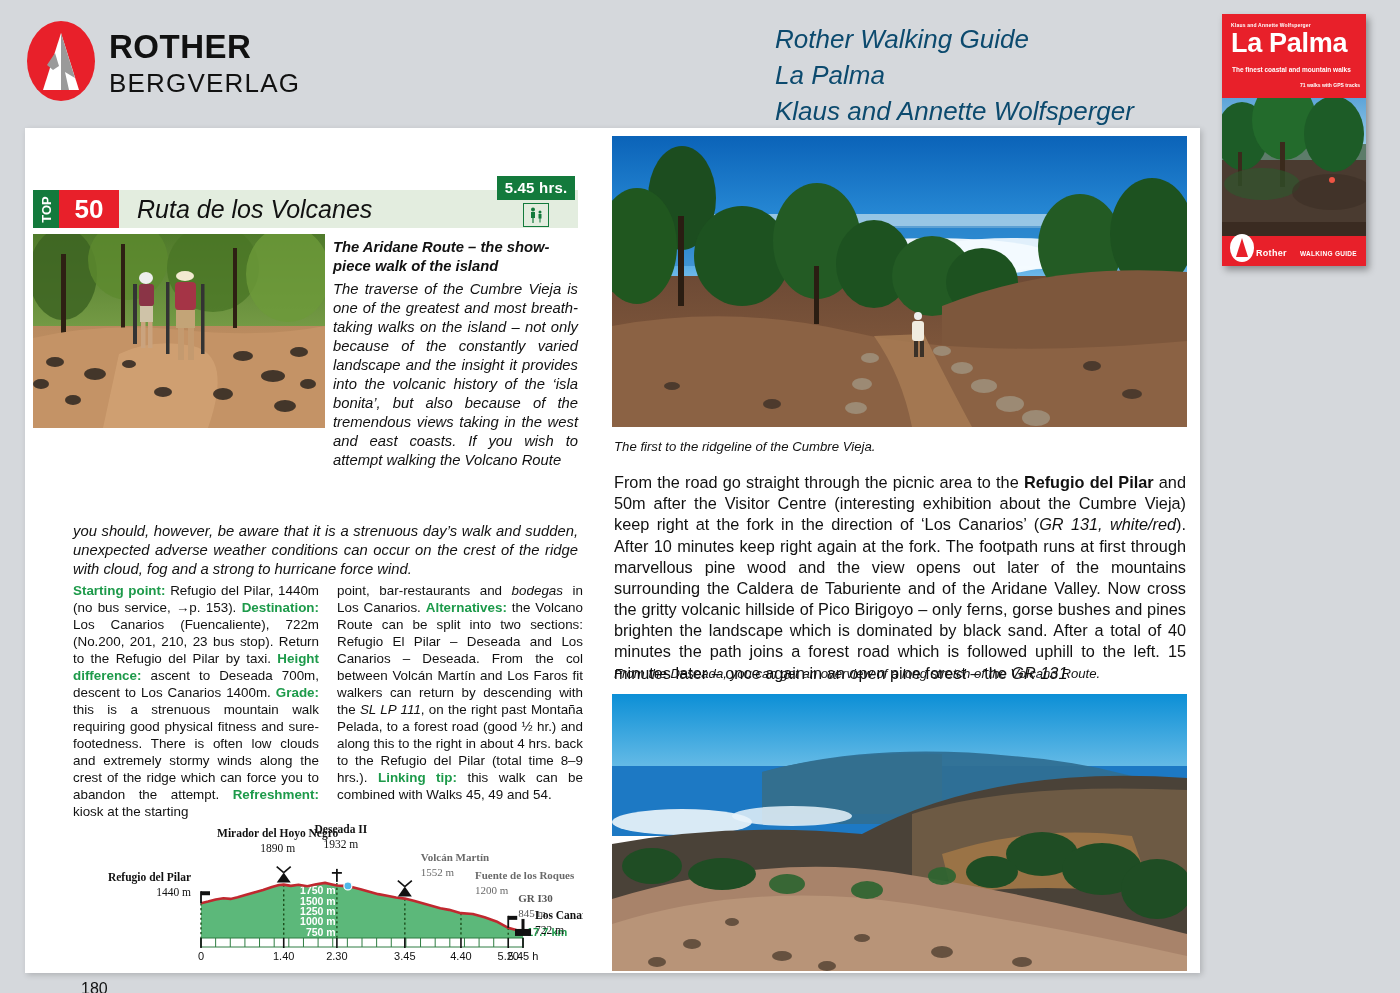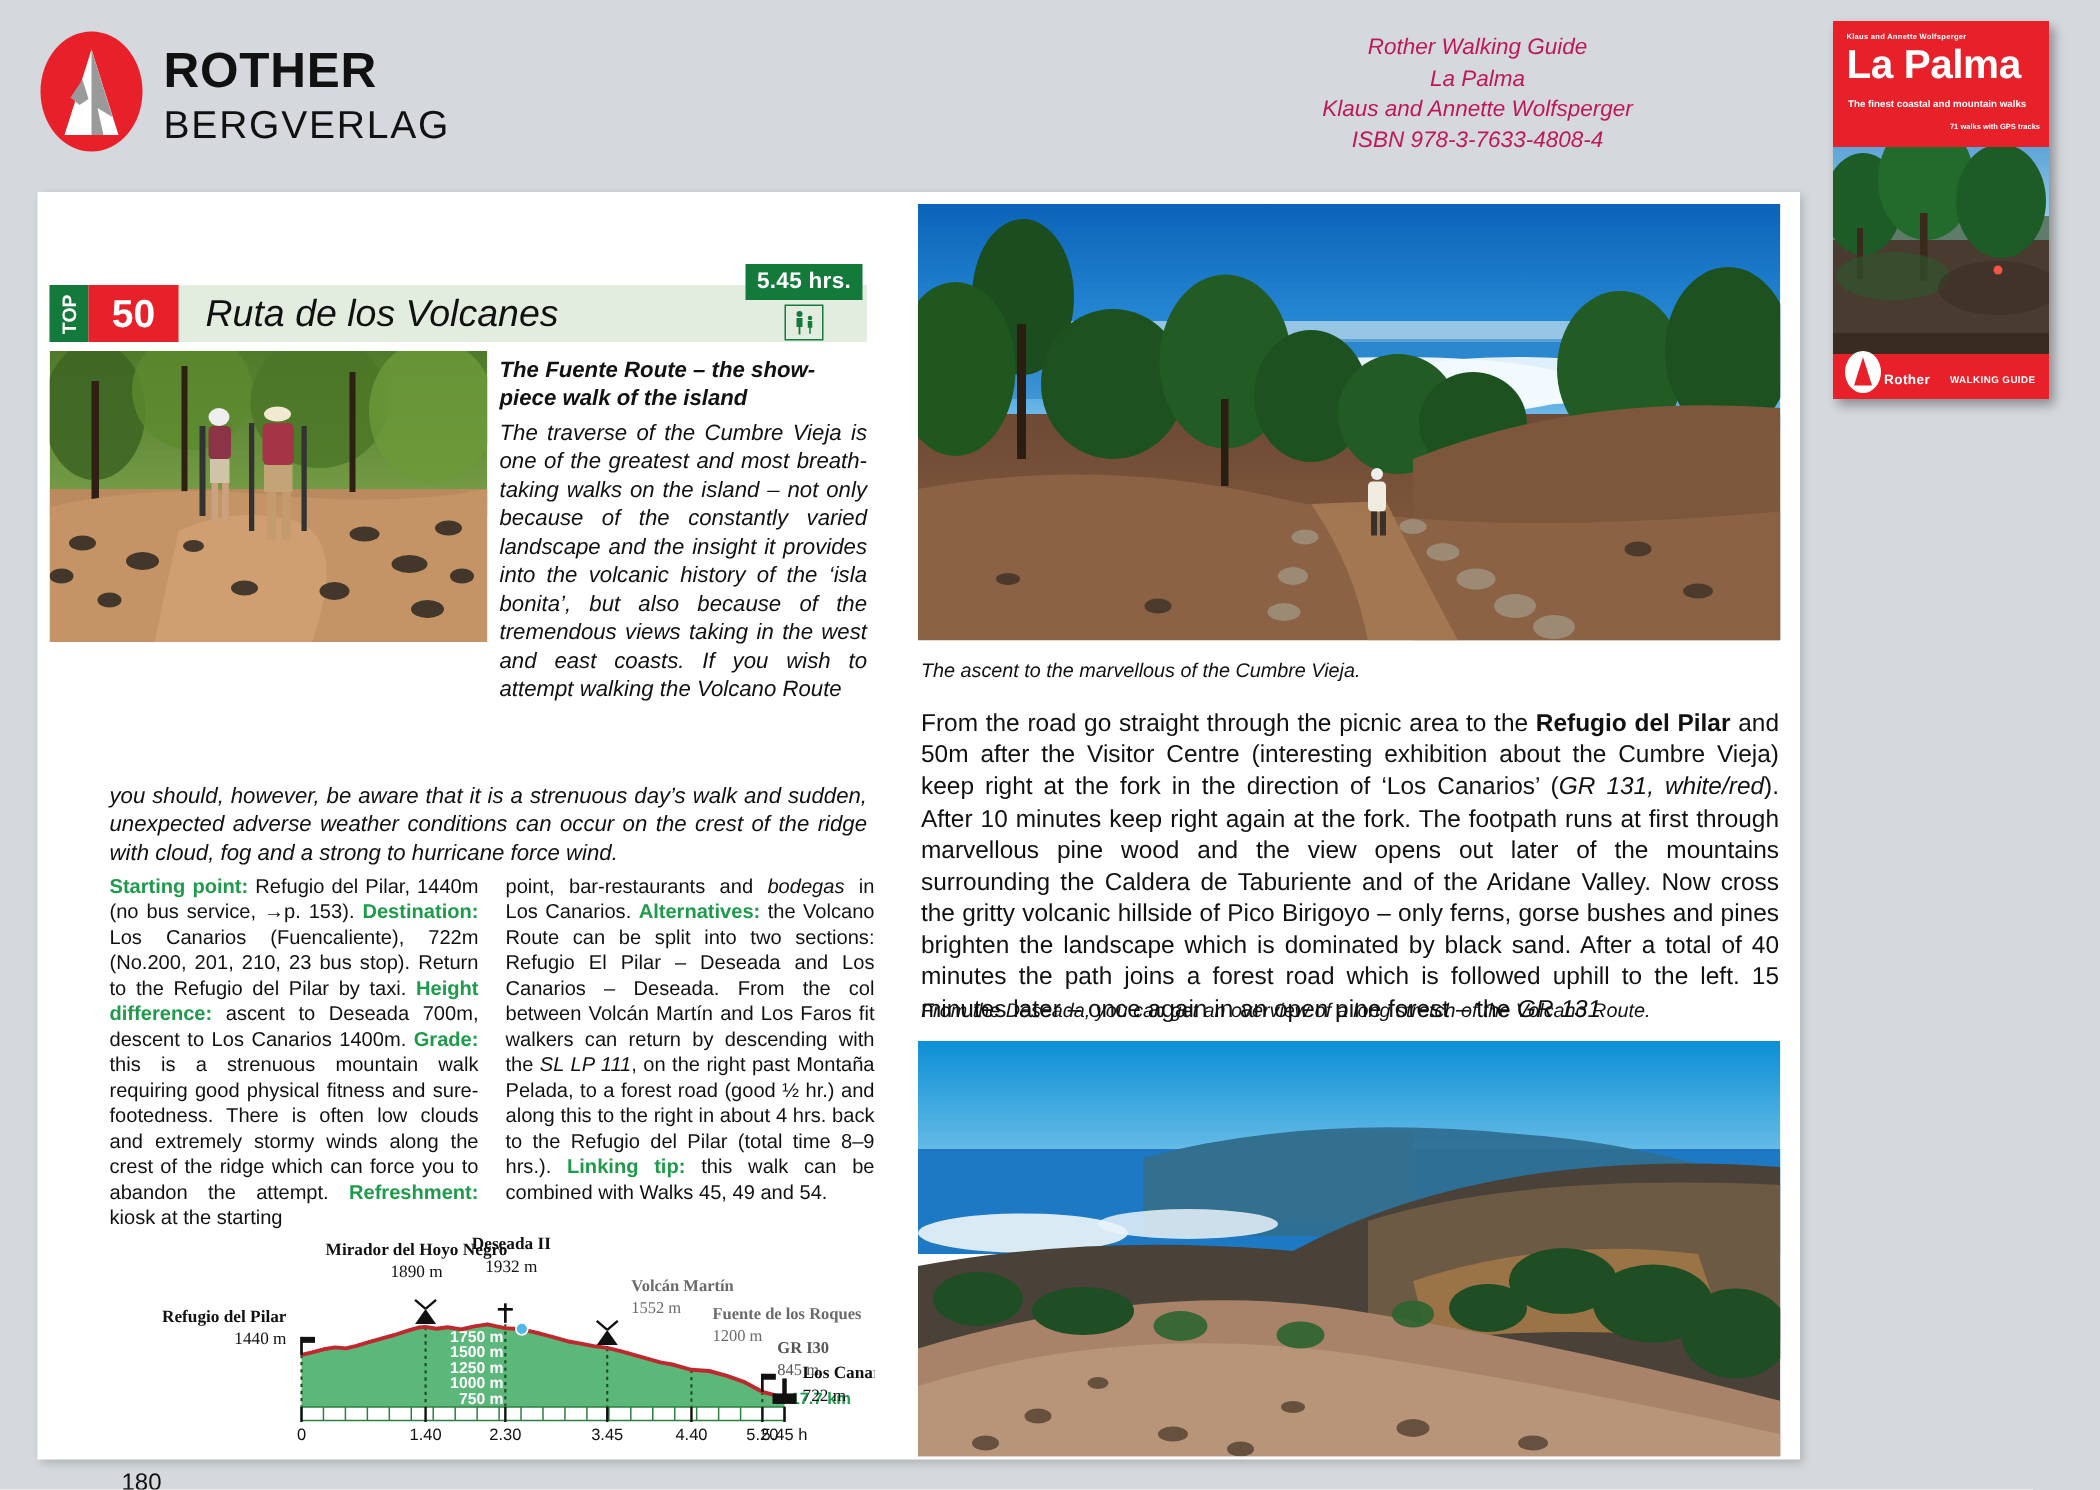--- a/index.html
+++ b/index.html
@@ -22,22 +22,22 @@
     font-size:33px; font-weight:bold; letter-spacing:0.5px;
     color:#111; line-height:1; font-family:"Liberation Sans", sans-serif;
   }
   #logo-berg {
     font-size:26px; color:#111; letter-spacing:1.2px; line-height:1;
     margin-top:7px; font-family:"Liberation Sans", sans-serif;
   }
 
   #bookref {
     position:absolute; right:205px; top:22px; width:420px;
-    text-align:center; font-style:italic; font-size:15px;
-    line-height:1.38; color:#be185d; font-weight:500;
+    text-align:left; font-style:italic; font-size:26px;
+    line-height:1.38; color:#0c4a6e; font-weight:500;
     font-family:"Liberation Sans", sans-serif;
   }
 
   
   #cover {
     position:absolute; left:1222px; top:14px; width:144px; height:252px;
     box-shadow:3px 4px 7px rgba(0,0,0,.35);
     background:#e8202a; overflow:hidden;
   }
   #cover-top { position:absolute; left:0; top:0; width:100%; height:84px; background:#e8202a; }
@@ -319,21 +319,21 @@
           <ellipse cx="266" cy="118" rx="9" ry="5"></ellipse>
             <ellipse cx="190" cy="160" rx="10" ry="6"></ellipse>
           <ellipse cx="252" cy="172" rx="11" ry="6"></ellipse>
             <ellipse cx="130" cy="158" rx="9" ry="5"></ellipse>
           <ellipse cx="275" cy="150" rx="8" ry="5"></ellipse>
             <ellipse cx="8" cy="150" rx="8" ry="5"></ellipse>
         </g>
       </svg>
     </div>
 
-    <div id="intro-head">The Fuente Route – the show-piece walk of the island</div>
+    <div id="intro-head">The Aridane Route – the show-piece walk of the island</div>
     <div id="intro-wide">you should, however, be aware that it is a strenuous day’s walk and sudden, unexpected adverse weather conditions can occur on the crest of the ridge with cloud, fog and a strong to hurricane force wind.</div>
     <div id="intro-body">The traverse of the Cumbre Vieja is one of the greatest and most breath-taking walks on the island – not only because of the constantly varied landscape and the insight it provides into the volcanic history of the ‘isla bonita’, but also because of the tremendous views taking in the west and east coasts. If you wish to attempt walking the Volcano Route</div>
 
     <div id="info">
       <div class="infocol" id="info-left"><span class="ikey">Starting point:</span><span> Refugio del Pilar, 1440m (no bus service, →p. 153).</span> <span class="ikey">Destination:</span><span> Los Canarios (Fuencaliente), 722m (No.200, 201, 210, 23 bus stop). Return to the Refugio del Pilar by taxi.</span> <span class="ikey">Height difference:</span><span> ascent to Deseada 700m, descent to Los Canarios 1400m.</span> <span class="ikey">Grade:</span><span> this is a strenuous mountain walk requiring good physical fitness and sure-footedness. There is often low clouds and extremely stormy winds along the crest of the ridge which can force you to abandon the attempt.</span> <span class="ikey">Refreshment:</span><span> kiosk at the starting</span> </div>
       <div class="infocol" id="info-right"><span>point, bar-restaurants and </span><span class="ital">bodegas</span><span> in Los Canarios.</span> <span class="ikey">Alternatives:</span><span> the Volcano Route can be split into two sections: Refugio El Pilar – Deseada and Los Canarios – Deseada. From the col between Volcán Martín and Los Faros fit walkers can return by descending with the </span><span class="ital">SL LP 111</span><span>, on the right past Montaña Pelada, to a forest road (good ½ hr.) and along this to the right in about 4 hrs. back to the Refugio del Pilar (total time 8–9 hrs.).</span> <span class="ikey">Linking tip:</span><span> this walk can be combined with Walks 45, 49 and 54.</span> </div>
     </div>
 
     <div id="profile">
       <svg id="profile-svg" width="510" height="160" viewBox="0 0 510 160">
@@ -483,21 +483,21 @@
         </g>
         <g fill="#3d3128" opacity=".8">
           <ellipse cx="60" cy="250" rx="8" ry="4"></ellipse>
             <ellipse cx="160" cy="268" rx="9" ry="5"></ellipse>
           <ellipse cx="480" cy="230" rx="9" ry="5"></ellipse>
             <ellipse cx="520" cy="258" rx="10" ry="5"></ellipse>
         </g>
       </svg>
     </div>
 
-    <div id="cap1">The ascent to the marvellous of the Cumbre Vieja.</div>
+    <div id="cap1">The first to the ridgeline of the Cumbre Vieja.</div>
     <div id="rtext"><span>From the road go straight through the picnic area to the </span><span class="b">Refugio del Pilar</span><span> and 50m after the Visitor Centre (interesting exhibition about the Cumbre Vieja) keep right at the fork in the direction of ‘Los Canarios’ (</span><span class="i">GR 131, white/red</span><span>). After 10 minutes keep right again at the fork. The footpath runs at first through marvellous pine wood and the view opens out later of the mountains surrounding the Caldera de Taburiente and of the Aridane Valley. Now cross the gritty volcanic hillside of Pico Birigoyo – only ferns, gorse bushes and pines brighten the landscape which is dominated by black sand. After a total of 40 minutes the path joins a forest road which is followed uphill to the left. 15 minutes later – once again in an open pine forest – the </span><span class="i">GR 131</span></div>
     <div id="cap2">From the Deseada, you can get an overview of a long stretch of the Volcano Route.</div>
 
     <div id="photo-caldera">
       <svg width="575" height="277" viewBox="0 0 575 277" preserveAspectRatio="none">
         <defs>
           <linearGradient id="gsky3" x1="0" y1="0" x2="0" y2="1">
             <stop offset="0%" stop-color="#0c8fd6"></stop>
               <stop offset="100%" stop-color="#86cbec"></stop>
           </linearGradient>

